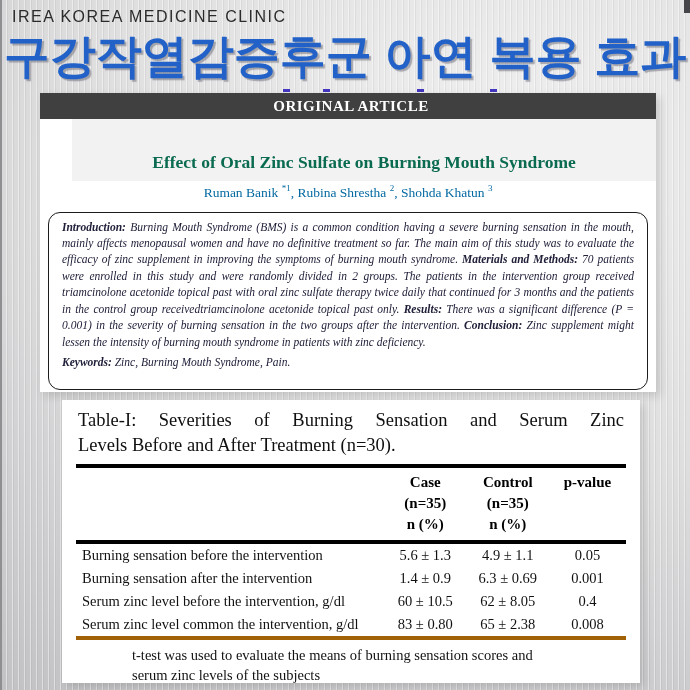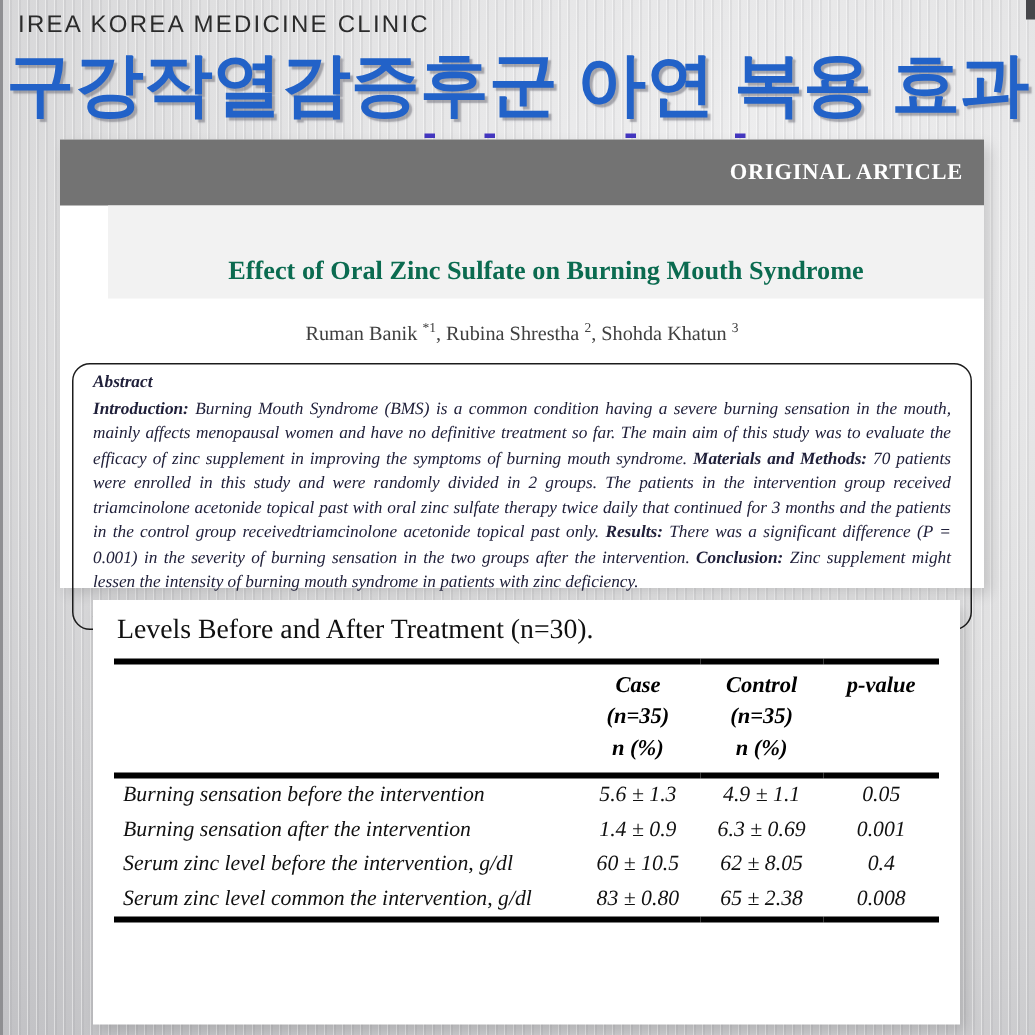--- a/index.html
+++ b/index.html
@@ -23,54 +23,54 @@
     color:#2262c8;text-shadow:2px 2px 1px rgba(110,110,120,0.55);
   }
   .cutoff-marks{position:absolute;top:89px;left:0;width:100%;height:4px;}
   .cutoff-marks i{position:absolute;height:3px;width:7px;background:#4437c0;}
 
   .article-panel{
     position:absolute;left:40px;top:93px;width:616px;height:299px;background:#ffffff;
     box-shadow:4px 4px 9px rgba(0,0,0,0.14);
   }
   .banner{
-    height:44px;background:#737373;display:flex;align-items:center;justify-content:flex-end;
+    height:26px;background:#404040;display:flex;align-items:center;justify-content:center;
     padding:0 14px 0 20px;box-sizing:border-box;
   }
   .banner .lbl{font-family:"Liberation Serif",serif;font-weight:700;font-size:15px;color:#fff;letter-spacing:0.5px;}
   .banner .right{display:flex;align-items:center;gap:5px;}
   .title-band{
     height:62px;background:#f2f2f2;display:flex;align-items:flex-end;justify-content:center;
     padding-bottom:8px;box-sizing:border-box;margin-left:32px;
   }
   .article-title{font-weight:700;font-size:17.5px;color:#0b6b50;}
   .authors{
-    text-align:center;margin-top:14px;font-size:13.5px;color:#404040;
+    text-align:center;margin-top:2px;font-size:13.5px;color:#0369a1;
   }
   .authors sup{font-size:9px;vertical-align:super;}
   .abstract-box{
     margin:11px 8px 0 8px;border:1.5px solid #1c1c1c;border-radius:12px;
     padding:4px 13px 6px 13px;box-sizing:border-box;height:178px;overflow:hidden;
     font-style:italic;font-size:11.5px;line-height:1.43;color:#20203a;
   }
   .abstract-box .heading{font-weight:700;}
   .abstract-box .para{text-align:justify;margin-top:2px;}
   .abstract-box b{font-weight:700;}
   .abstract-box .kline{margin-top:4px;}
 
   .table-panel{
     position:absolute;left:62px;top:400px;width:578px;height:283px;background:#ffffff;
     box-shadow:4px 4px 9px rgba(0,0,0,0.14);box-sizing:border-box;padding:6px 14px 0 14px;overflow:hidden;
   }
   .table-title{font-size:18.5px;color:#101010;line-height:1.35;margin:2px 2px 6px 2px;}
   .table-title .l1{text-align:justify;text-align-last:justify;}
   .table-title .l2{text-align:left;}
-  table.data{width:100%;border-collapse:collapse;border-top:4px solid #000;font-style:italic;}
+  table.data{width:100%;border-collapse:collapse;border-top:4px solid #000;}
   table.data thead tr{border-bottom:4px solid #000;}
-  table.data tbody{border-bottom:4px solid #000000;}
+  table.data tbody{border-bottom:4px solid #a16207;}
   table.data th{font-weight:700;font-size:15px;vertical-align:top;padding:4px 0 5px 0;line-height:1.4;text-align:center;}
   table.data th.rowhead{width:56%;}
   table.data th.num{width:15%;}
   table.data th.pv{width:14%;}
   table.data td{font-size:14.5px;padding:3px 0;white-space:nowrap;color:#111;}
   table.data td.lab{text-align:left;padding-left:6px;}
   table.data td.val{text-align:center;}
   .footnote{margin:5px 0 0 56px;width:436px;font-size:14.5px;line-height:1.4;color:#111;}
 </style>
 </head>
@@ -96,33 +96,33 @@
 
   <div class="title-band">
     <span class="article-title">Effect of Oral Zinc Sulfate on Burning Mouth Syndrome</span>
   </div>
 
   <div class="authors">
     <span>Ruman Banik </span><sup>*1</sup><span>, Rubina Shrestha </span><sup>2</sup><span>, Shohda Khatun </span><sup>3</sup>
   </div>
 
   <div class="abstract-box">
-    <div class="heading">Abstract</div>
     <div class="para">
       <b>Introduction: </b><span>Burning Mouth Syndrome (BMS) is a common condition having a severe burning sensation in the mouth, mainly affects menopausal women and have no definitive treatment so far. The main aim of this study was to evaluate the efficacy of zinc supplement in improving the symptoms of burning mouth syndrome. </span><b>Materials and Methods: </b><span>70 patients were enrolled in this study and were randomly divided in 2 groups. The patients in the intervention group received triamcinolone acetonide topical past with  oral zinc sulfate therapy twice daily that continued for 3 months and the patients in the control group receivedtriamcinolone acetonide topical past only. </span><b>Results: </b><span>There was a significant difference (P = 0.001) in the severity of burning sensation in the two groups after the intervention. </span><b>Conclusion: </b><span>Zinc supplement might lessen the intensity of burning mouth syndrome in patients with zinc deficiency.</span>
     </div>
     <div class="kline">
       <b>Keywords: </b><span>Zinc, Burning Mouth Syndrome, Pain.</span>
     </div>
 
   </div>
 </div>
 
 <div class="table-panel">
   <div class="table-title">
+    <div class="l1">Table-I: Severities of Burning Sensation and Serum Zinc</div>
     <div class="l2">Levels Before and After  Treatment (n=30).</div>
   </div>
 
   <table class="data">
     <thead>
       <tr>
         <th class="rowhead"></th>
         <th class="num">
           <div>Case</div>
           <div>(n=35)</div>
@@ -157,13 +157,14 @@
       </tr>
       <tr>
         <td class="lab">Serum zinc level common the intervention, g/dl</td>
         <td class="val">83 ± 0.80</td>
         <td class="val">65 ± 2.38</td>
         <td class="val">0.008</td>
       </tr>
     </tbody>
   </table>
 
+  <div class="footnote">t-test was used to evaluate the means of burning sensation scores and serum  zinc levels of the subjects</div>
 </div>
 
 </body></html>

